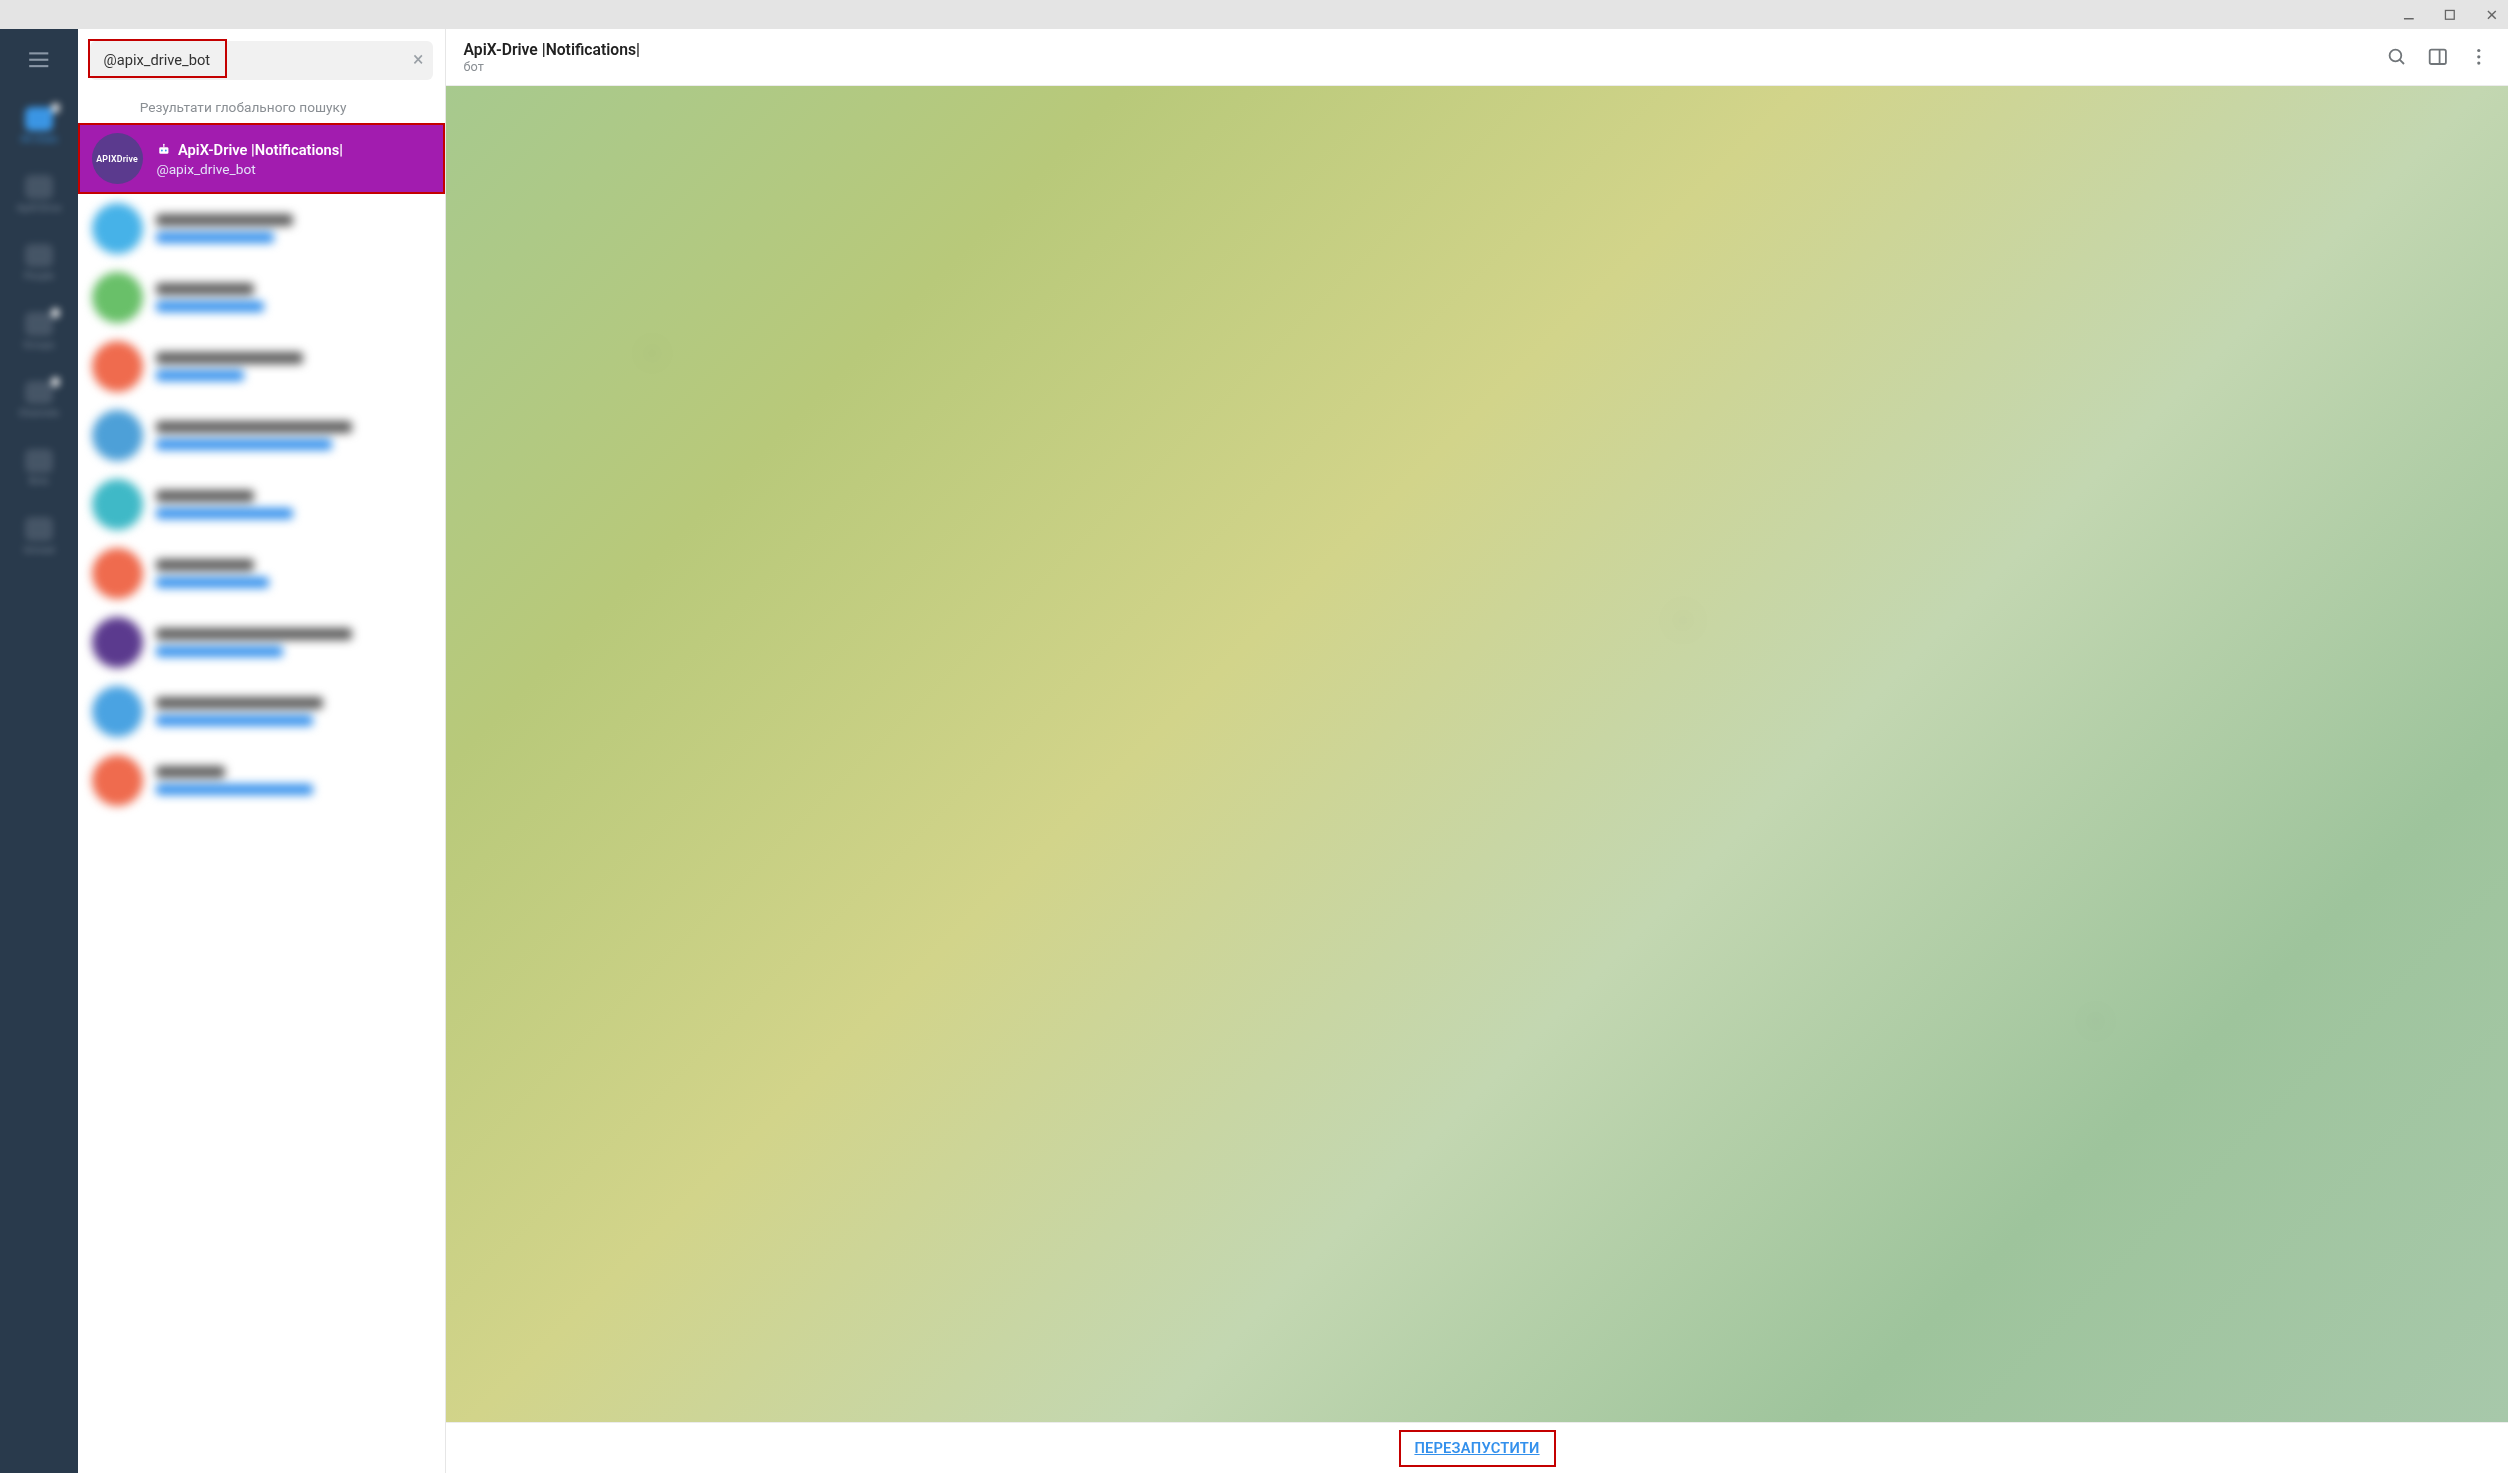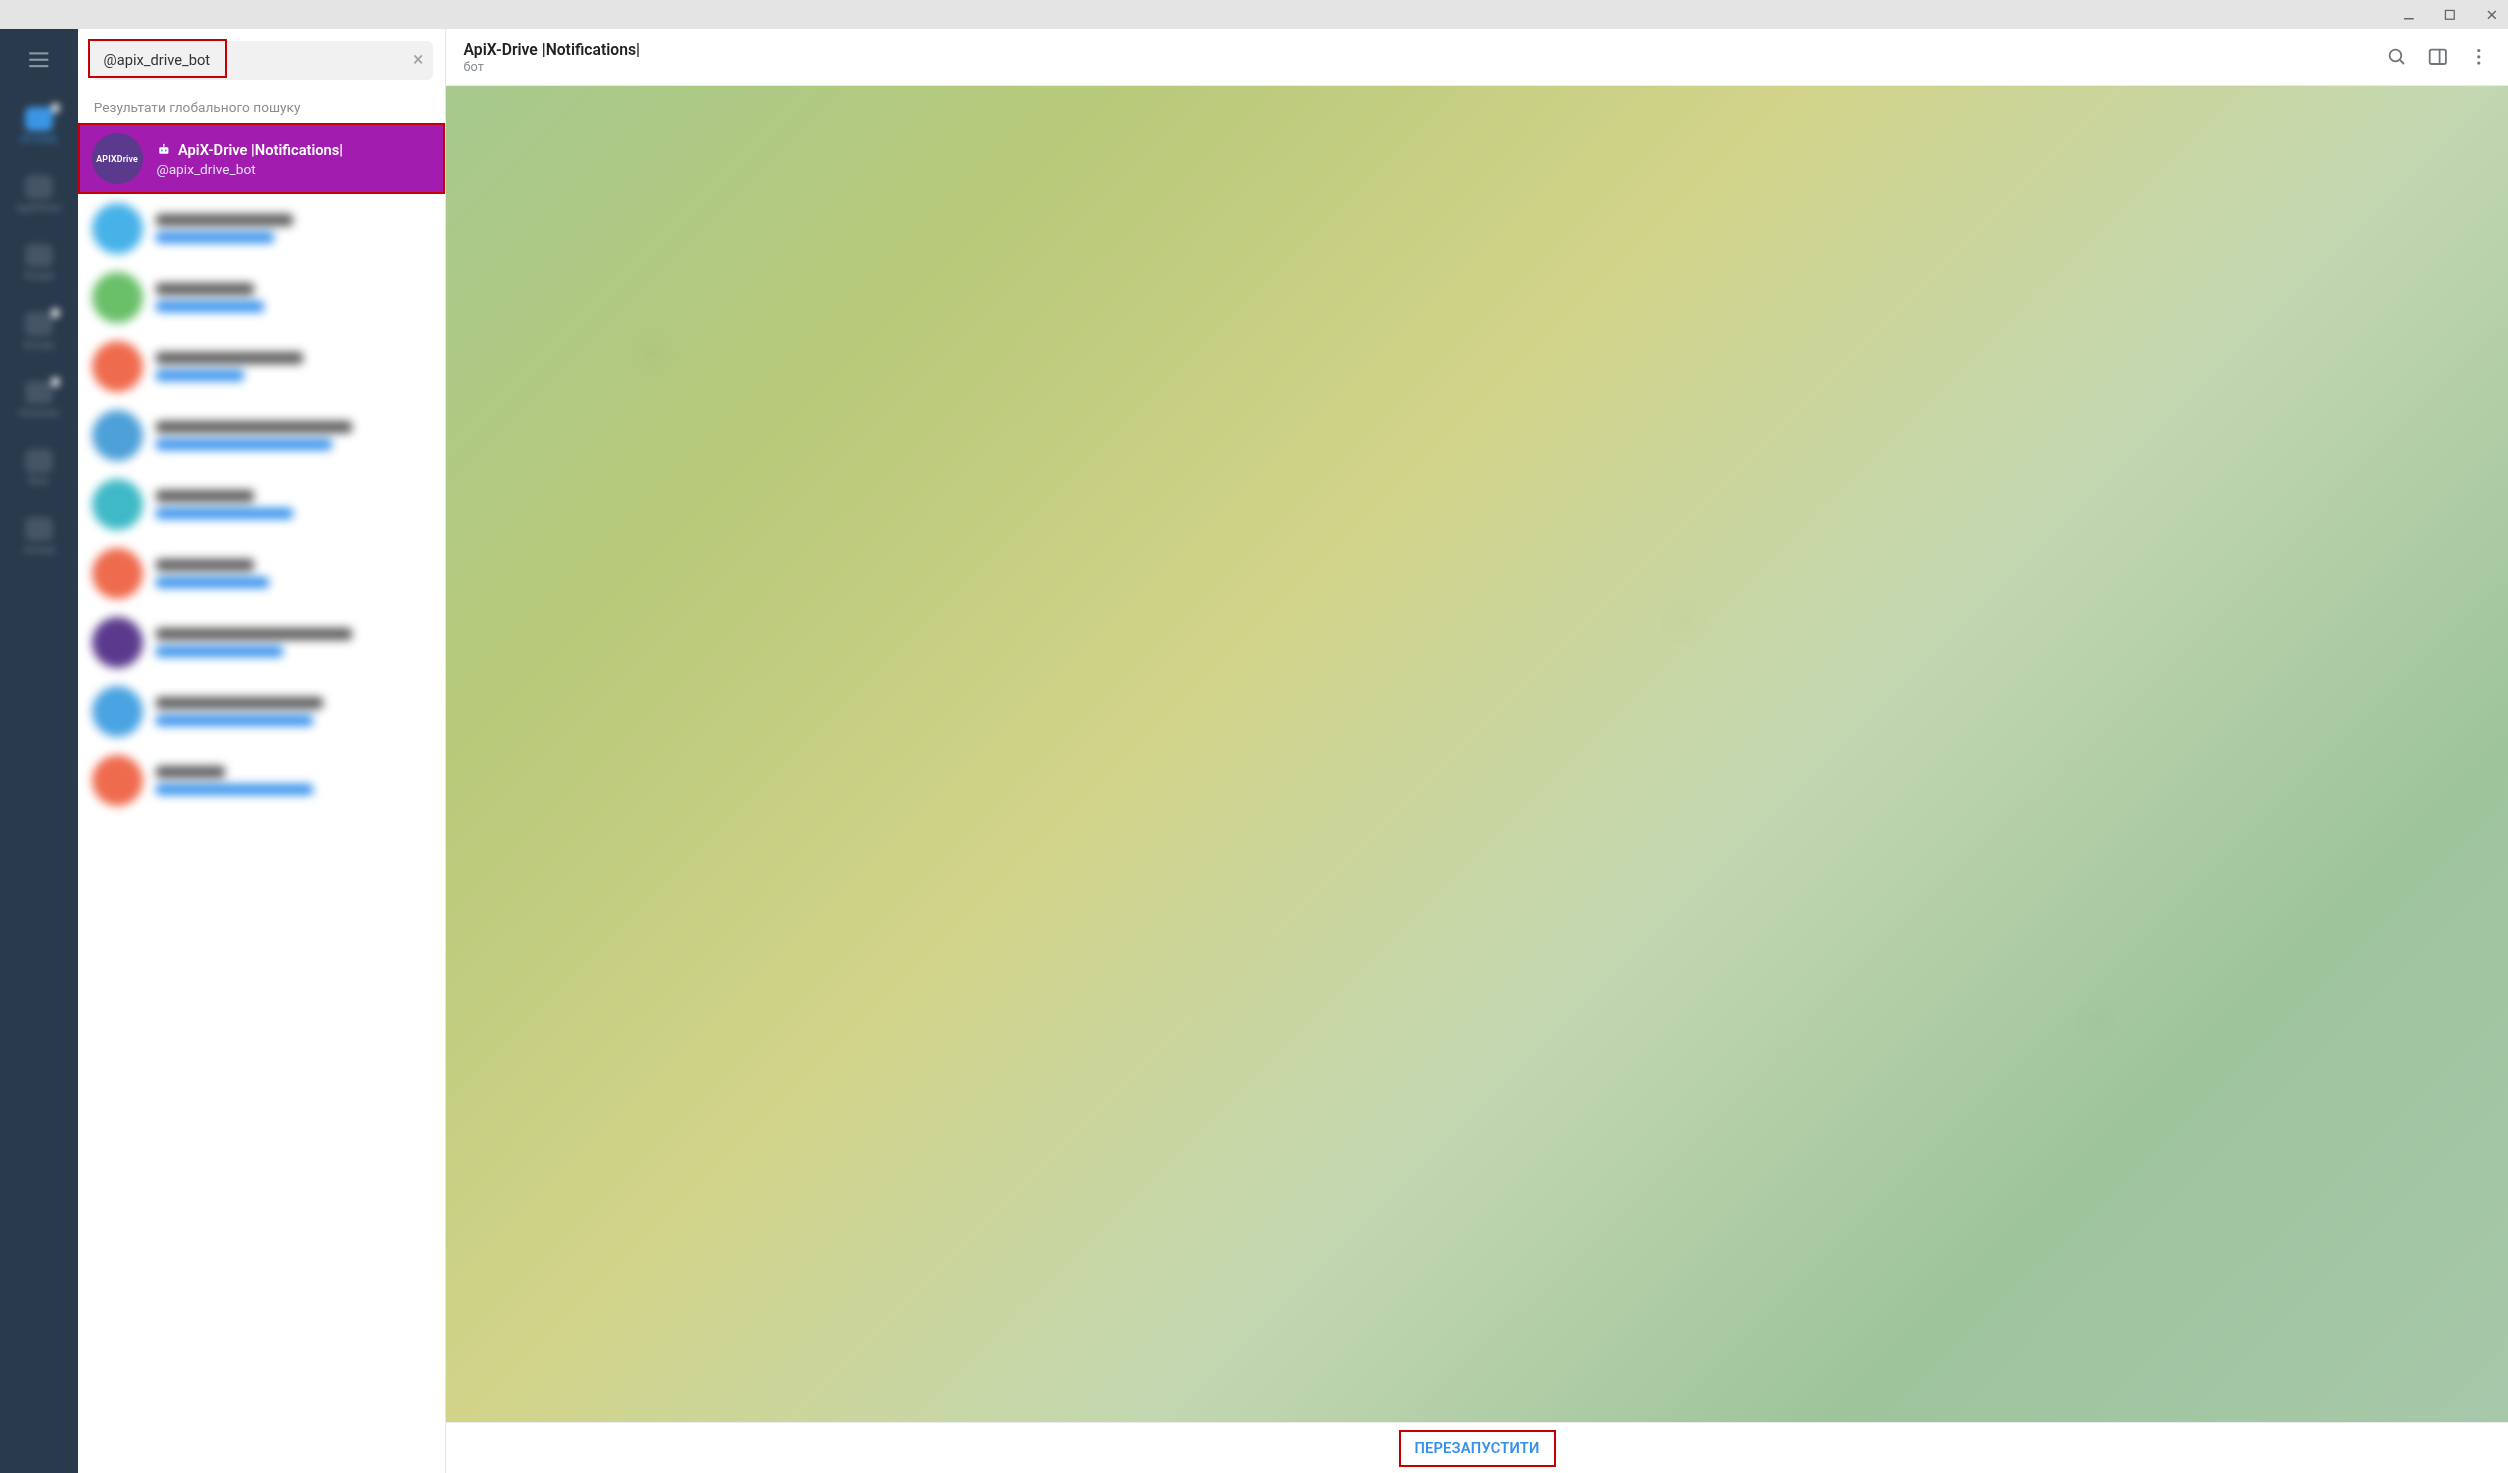--- a/index.html
+++ b/index.html
@@ -23,21 +23,21 @@
 .navrail .badge { position: absolute; top: -3.9px; right: 17.6px; width: 9.8px; height: 9.8px; border-radius: 50%; background: #f0f0f0; }
 
 .chatlist { width: 368px; background: #fff; display: flex; flex-direction: column; border-right: 1px solid #e6e6e6; }
 .searchwrap { padding: 11.8px 11.8px; }
 .searchbox { position: relative; background: #f1f1f1; border-radius: 5.9px; height: 39px; display: flex; align-items: center; padding: 0 39px 0 13.7px; }
 .searchbox input { border: none; background: transparent; width: 100%; font-size: 14.7px; color: #333; outline: none; }
 .searchbox .clear { position: absolute; right: 9.8px; top: 50%; transform: translateY(-50%); color: #9aa0a6; font-size: 19.6px; line-height: 1; cursor: pointer; }
 .hl-search { position: absolute; border: 2.9px solid #c40000; pointer-events: none; }
 .hl-box1 { position: absolute; border: 2.9px solid #c40000; pointer-events: none; }
 
-.sectionlabel { padding: 7.8px 15.7px; color: #8a8f94; font-size: 13.7px; }
+.sectionlabel { padding: 7.8px 15.7px; color: #8a8f94; font-size: 13.7px; margin-left: 46px; }
 .resultitem { display: flex; align-items: center; gap: 13.7px; padding: 9.8px 13.7px; height: 71px; }
 .resultitem.selected { background: #a21caf; color: #fff; }
 .avatar { width: 51px; height: 51px; border-radius: 50%; background: #5b3a8e; display: flex; align-items: center; justify-content: center; color: #fff; font-size: 8.8px; font-weight: 600; letter-spacing: 0.2px; }
 .avatar-text { font-size: 8.8px; }
 .resmeta { display: flex; flex-direction: column; gap: 2px; }
 .restitle { font-size: 14.7px; font-weight: 600; display: flex; align-items: center; gap: 5.9px; }
 .restitle .boticon { display: inline-flex; }
 .resusername { font-size: 13.7px; opacity: .92; }
 .resultitem.selected .resusername { color: #e9f3ff; }
 
@@ -53,21 +53,21 @@
 .chatheader .titleblock { display: flex; flex-direction: column; }
 .chattitle { font-size: 15.7px; font-weight: 600; color: #222; }
 .chatsub { font-size: 12.7px; color: #8a8f94; }
 .chatheader .spacer { flex: 1; }
 .chatheader .hicon { width: 23.5px; height: 23.5px; margin-left: 17.6px; color: #707579; display: inline-flex; align-items: center; justify-content: center; cursor: pointer; }
 
 .chatbody { flex: 1; position: relative; overflow: hidden; background: linear-gradient(135deg, #a7c98e 0%, #b8c97a 20%, #d2d48a 40%, #c3d7b1 60%, #9ec49c 80%, #a7c8aa 100%); }
 .chatbody::after { content: ""; position: absolute; inset: 0; background-image: radial-gradient(circle at 10% 20%, rgba(0,0,0,0.02) 1px, transparent 29px), radial-gradient(circle at 60% 40%, rgba(0,0,0,0.02) 1px, transparent 34px), radial-gradient(circle at 80% 70%, rgba(0,0,0,0.02) 1px, transparent 29px); opacity: .6; }
 
 .chatfoot { height: 51px; display: flex; align-items: center; justify-content: center; border-top: 1px solid #ececec; background: #fff; position: relative; }
-.restartbtn { color: #3390ec; font-size: 14.7px; font-weight: 600; letter-spacing: 0.2px; background: transparent; border: none; cursor: pointer; padding: 7.8px 17.6px; }
+.restartbtn { color: #3390ec; font-size: 14.7px; font-weight: 600; letter-spacing: 0.2px; background: transparent; border: none; cursor: pointer; padding: 7.8px 17.6px; text-decoration: underline; }
 .hl-restart { position: absolute; border: 2.9px solid #c40000; pointer-events: none; }
 
 .searchwrap { position: relative; }
 .listhost { position: relative; }
 </style>
 </head>
 <body>
 
 <div class="app">
 

